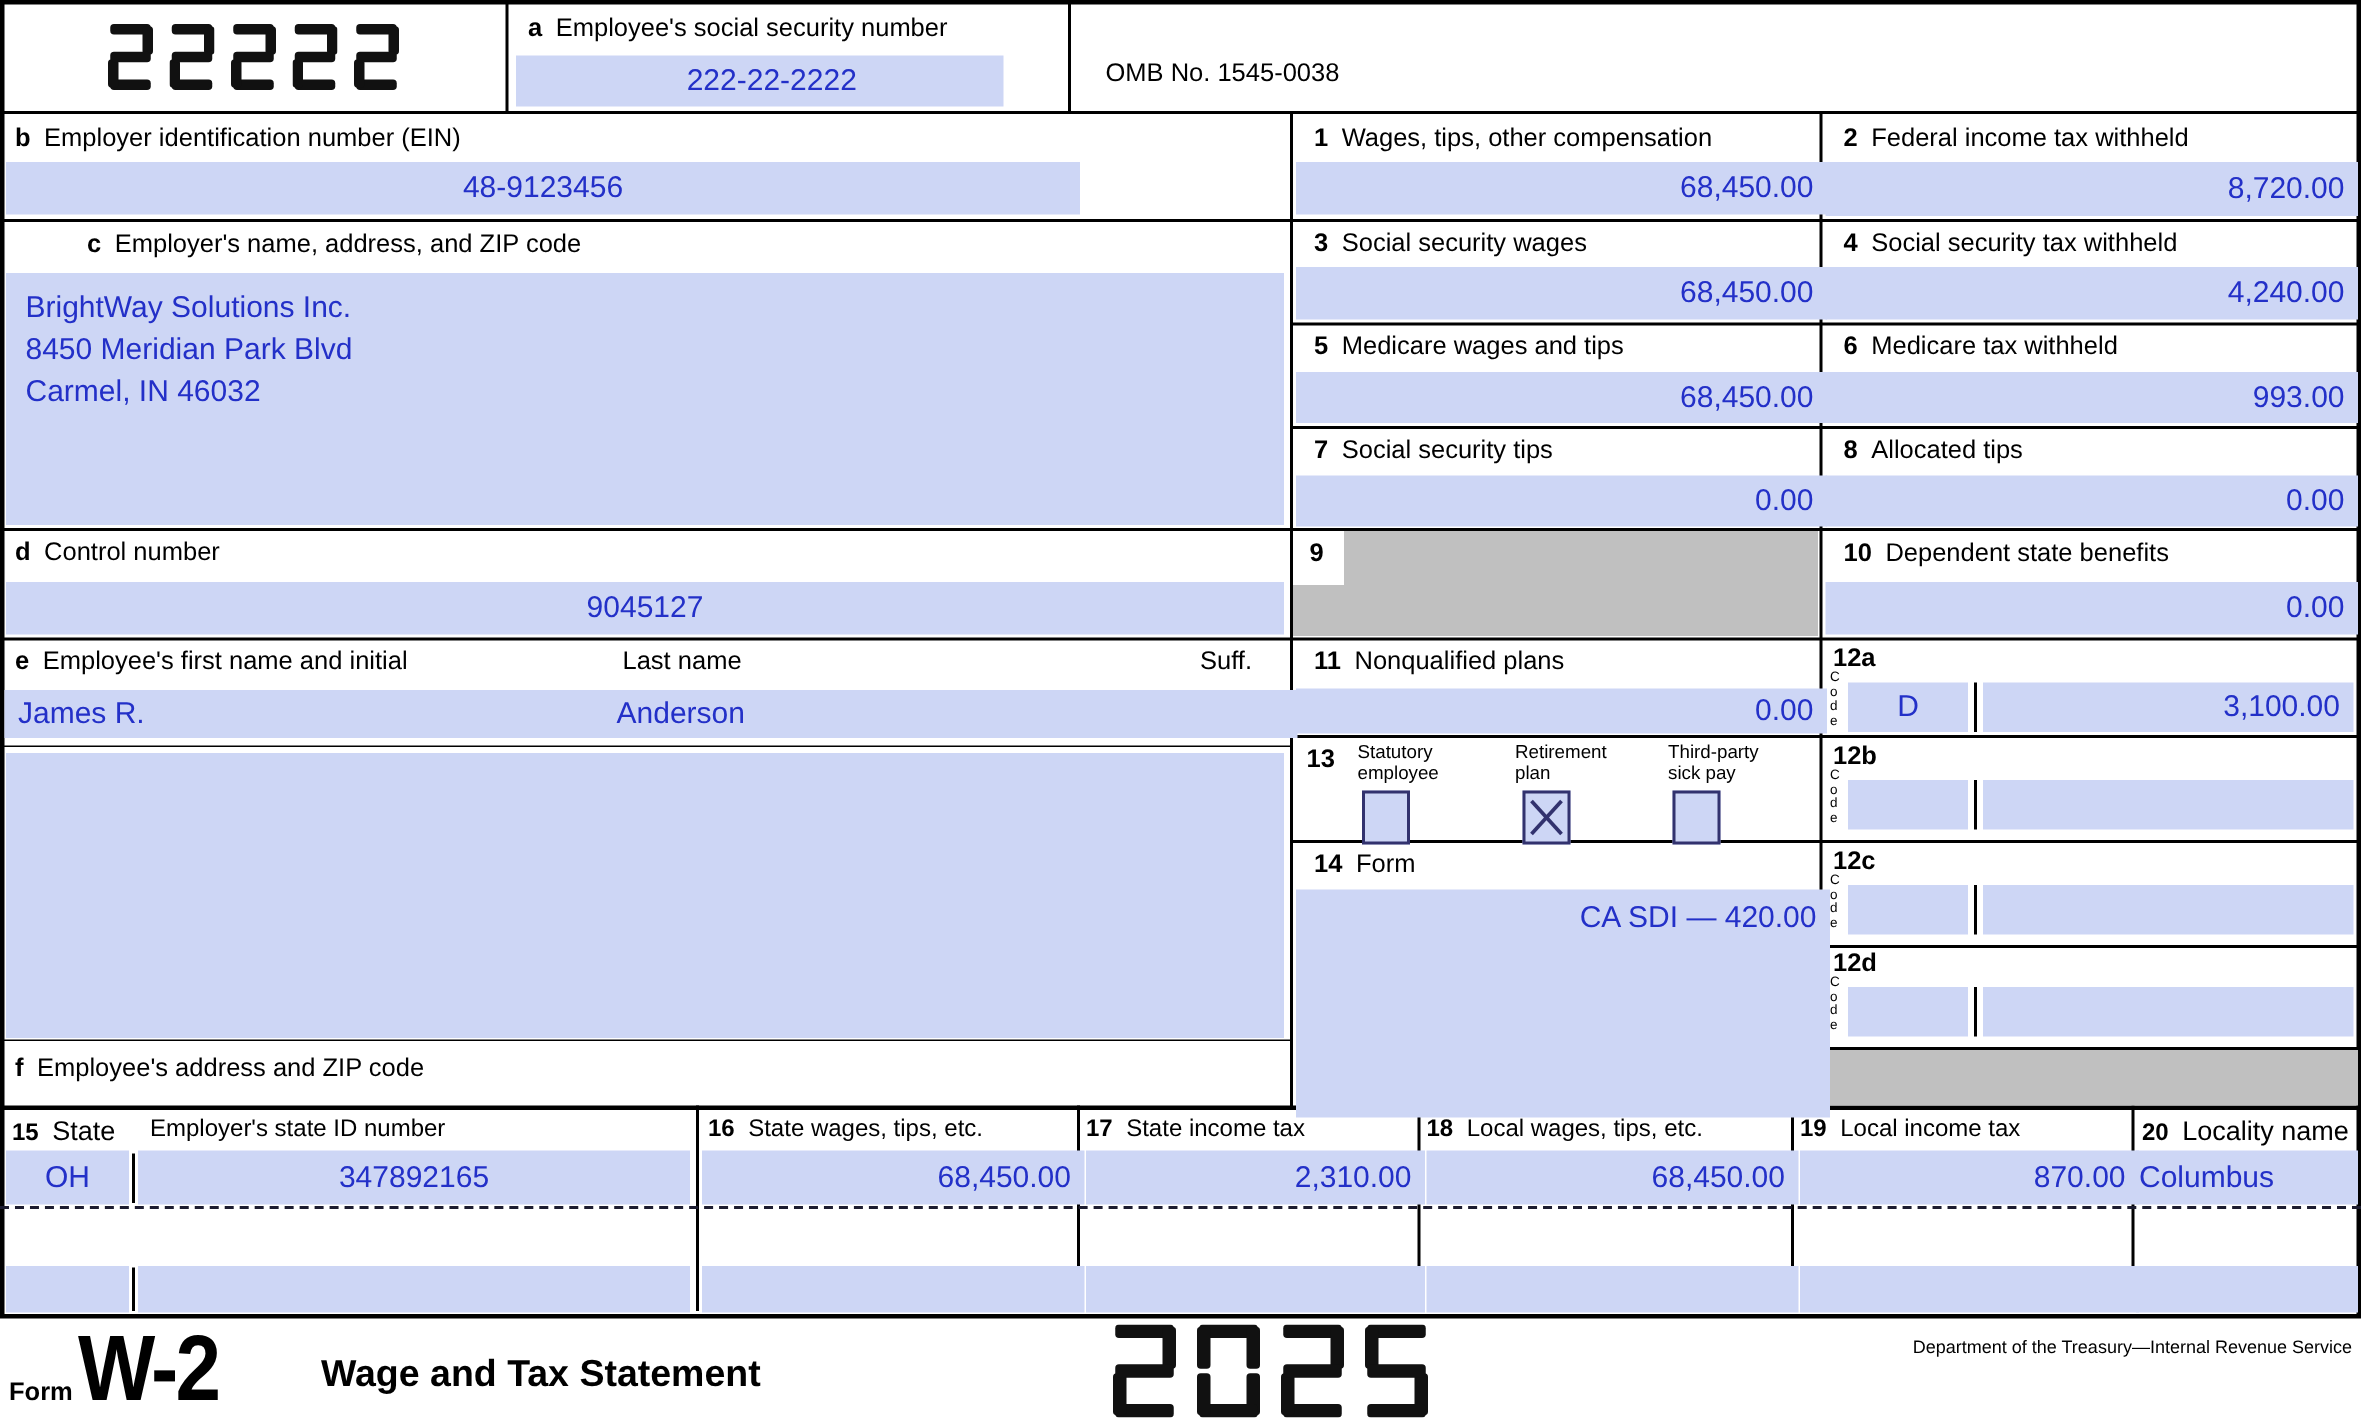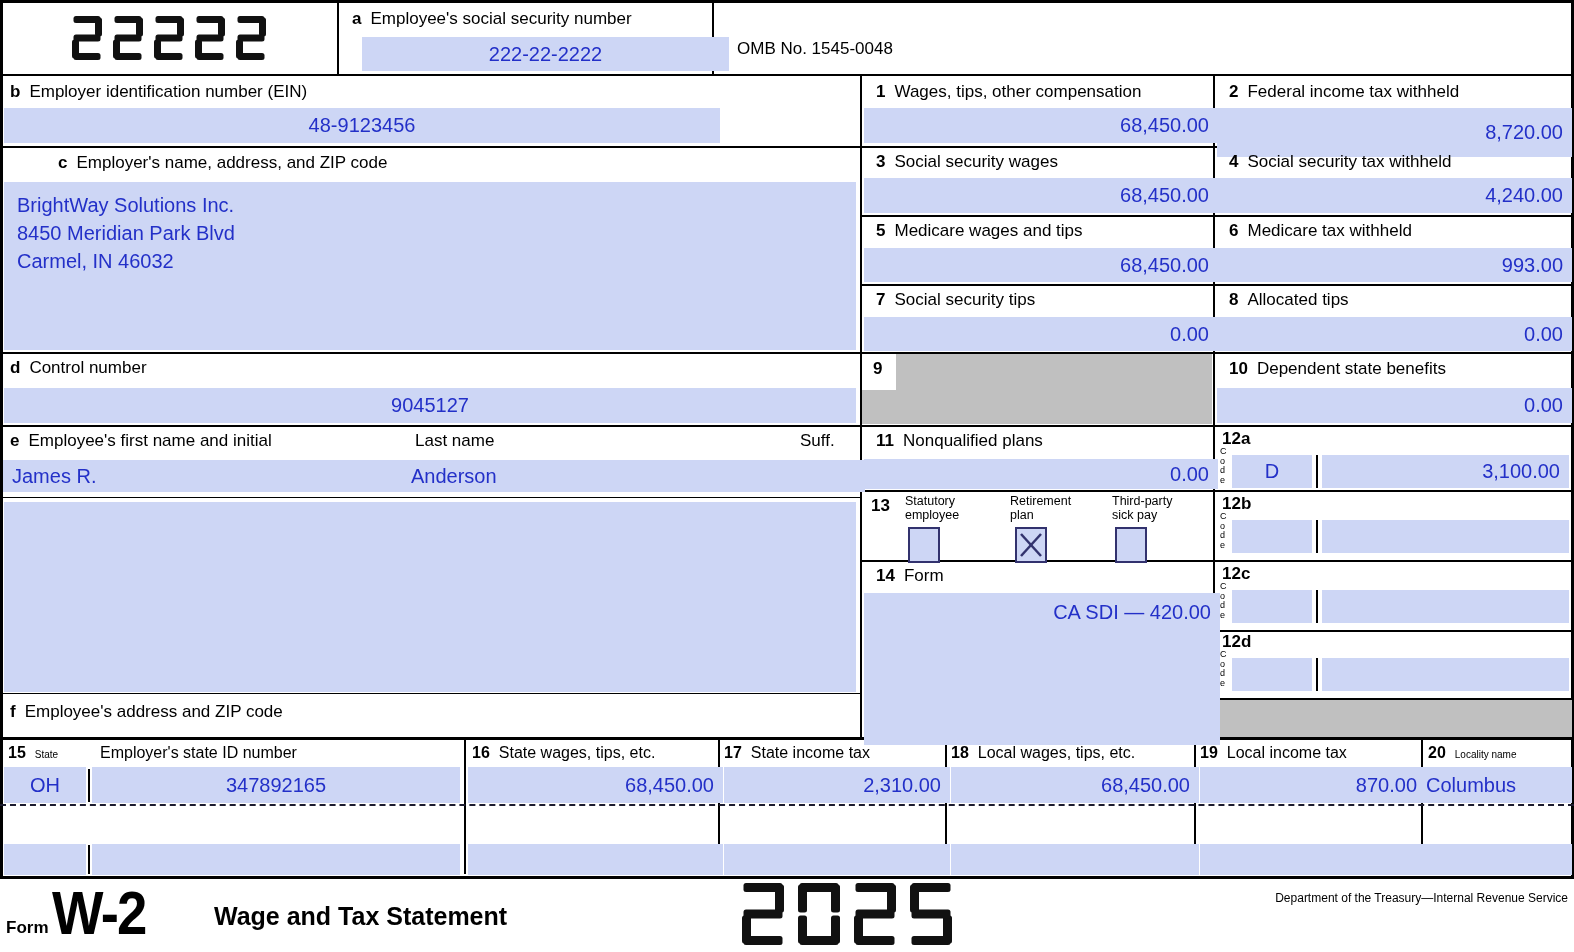--- a/index.html
+++ b/index.html
@@ -11,21 +11,21 @@
   
   .hline{position:absolute;background:#000;height:2px;}
   .hline.thick{height:3px;}
   .hline.thin{height:1px;}
   .vline{position:absolute;background:#000;width:2px;}
   .vline.thin{width:1.5px;}
   .form-border{position:absolute;left:0;top:0;width:1568px;height:873px;border:3px solid #000;}
   
   .lbl{position:absolute;font-size:17px;white-space:nowrap;}
   .lbl b{margin-right:9px;}
-  .lbl .sm{font-size:10px;}
+  .lbl .sm{font-size:18px;}
   .lbl16{font-size:16px;}
   .lbl12x{position:absolute;font-size:17px;font-weight:bold;white-space:nowrap;}
   .code-lbl{position:absolute;font-size:9px;line-height:9.5px;width:7px;word-break:break-all;white-space:normal;}
   .cb-lbl{position:absolute;font-size:12.5px;line-height:13.5px;white-space:normal;}
   
   .field{position:absolute;background:#cdd6f5;display:flex;align-items:center;
          font-size:20px;color:#2330c8;overflow:hidden;}
   .field.right{justify-content:flex-end;padding-right:9px;}
   .field.center{justify-content:center;}
   .field.left{padding-left:9px;}
@@ -109,23 +109,23 @@
       <rect x="23" y="1.5" width="7" height="19" rx="2.5"></rect>
       <rect x="1.5" y="37" width="27" height="7" rx="2.5"></rect>
       <rect x="0" y="23.5" width="7" height="19" rx="2.5"></rect>
       <rect x="1.5" y="18.5" width="27" height="7" rx="2.5"></rect>
     </svg>
   </div>
 
 <div class="lbl" style="left:352px;top:9px;">
   <b>a</b><span>Employee's social security number</span>
 </div>
-<div class="field center" style="left:362px;top:37px;width:367px;height:34px;">222-22-2222</div>
-
-<div class="lbl" style="left:737px;top:39px;">OMB No. 1545-0048</div>
+<div class="field center" style="left:344px;top:37px;width:309px;height:34px;padding-left:16px;">222-22-2222</div>
+
+<div class="lbl" style="left:737px;top:39px;">OMB No. 1545-0038</div>
 
 <div class="lbl" style="left:10px;top:82px;">
   <b>b</b><span>Employer identification number (EIN)</span>
 </div>
 <div class="field center" style="left:4px;top:108px;width:716px;height:35px;">48-9123456</div>
 
 <div class="lbl" style="left:10px;top:153px;margin-left:48px;">
   <b>c</b><span>Employer's name, address, and ZIP code</span>
 </div>
 <div class="field multiline" style="left:4px;top:182px;width:826px;height:150px;">BrightWay Solutions Inc.
@@ -152,21 +152,21 @@
 <div class="lbl" style="left:10px;top:702px;">
   <b>f</b><span>Employee's address and ZIP code</span>
 </div>
 
 <div class="lbl" style="left:876px;top:82px;">
   <b>1</b><span>Wages, tips, other compensation</span></div>
 <div class="field right" style="left:864px;top:108px;width:345px;height:35px;">68,450.00</div>
 
 <div class="lbl" style="left:1229px;top:82px;">
   <b>2</b><span>Federal income tax withheld</span></div>
-<div class="field right" style="left:1217px;top:108px;width:346px;height:49px;">8,720.00</div>
+<div class="field right" style="left:1217px;top:108px;width:346px;height:36px;">8,720.00</div>
 
 <div class="lbl" style="left:876px;top:152px;">
   <b>3</b><span>Social security wages</span></div>
 <div class="field right" style="left:864px;top:178px;width:345px;height:35px;">68,450.00</div>
 
 <div class="lbl" style="left:1229px;top:152px;">
   <b>4</b><span>Social security tax withheld</span></div>
 <div class="field right" style="left:1217px;top:178px;width:346px;height:35px;">4,240.00</div>
 
 <div class="lbl" style="left:876px;top:221px;">

